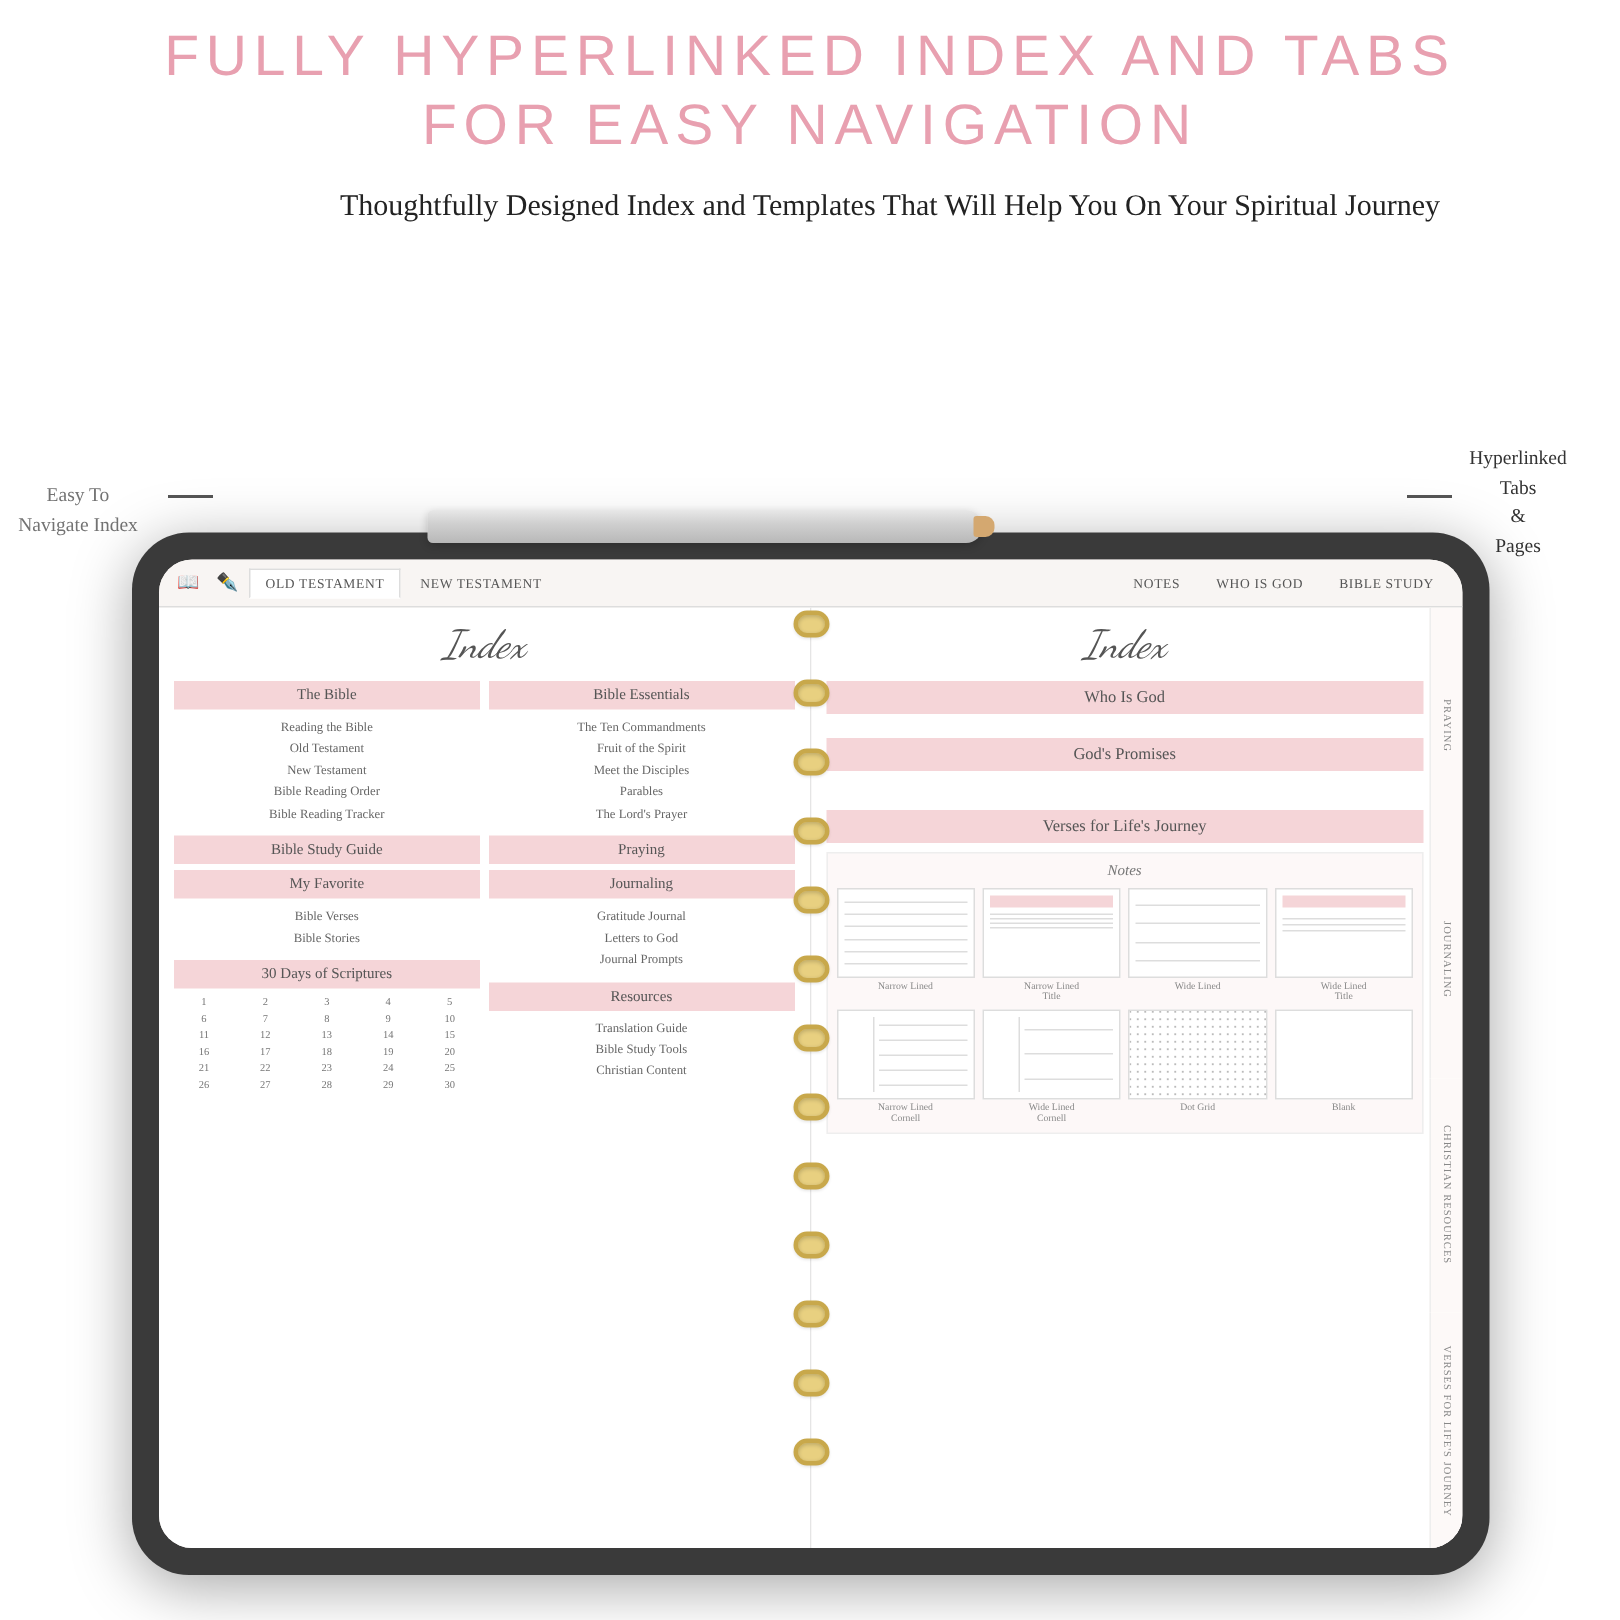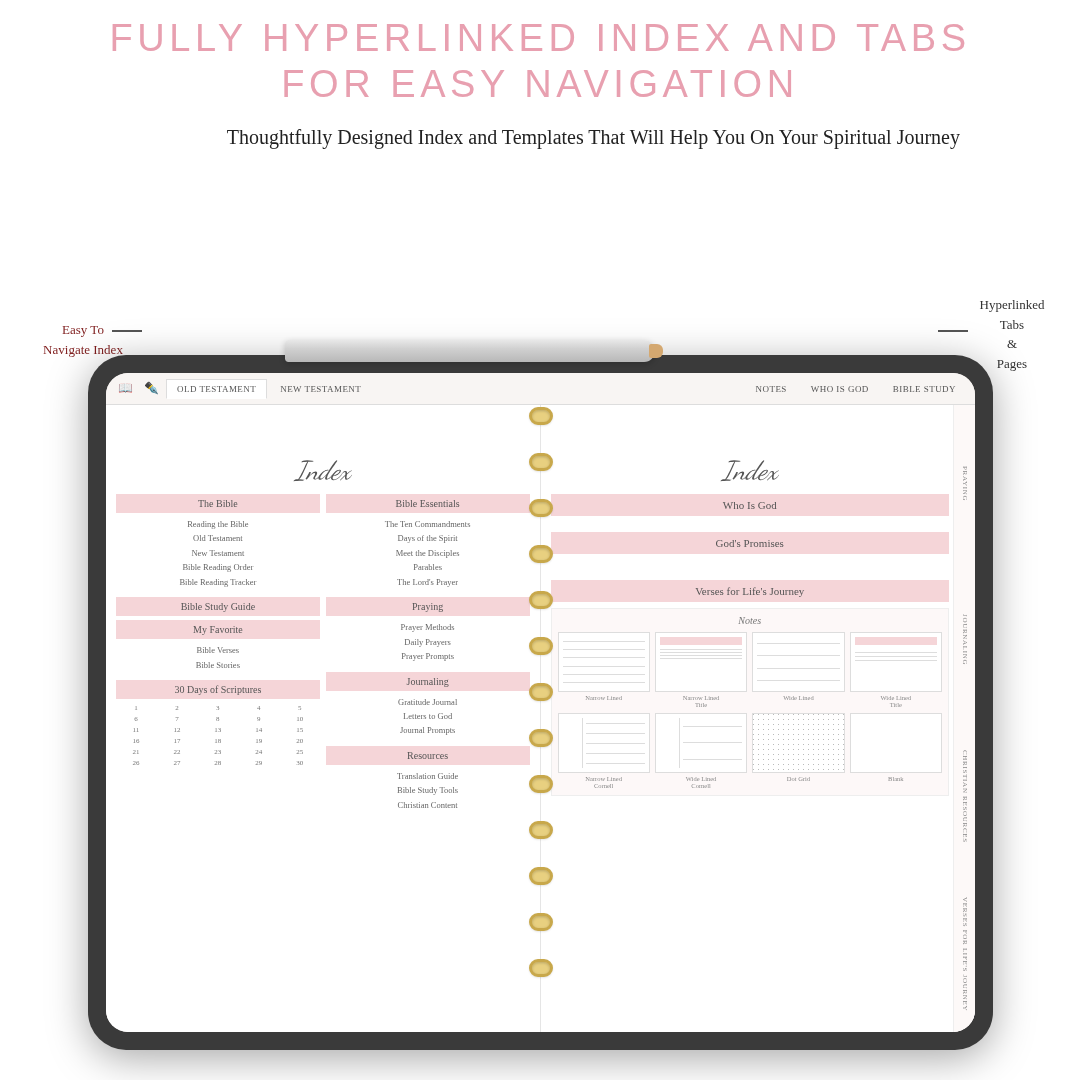--- a/index.html
+++ b/index.html
@@ -24,24 +24,24 @@
       font-weight: 400;
       font-family: 'Arial Narrow', Arial, sans-serif;
       letter-spacing: 0.12em;
       line-height: 1.2;
       text-transform: uppercase;
     }
 
     
     .side-label-left {
       position: absolute;
-      left: 43px;
+      left: 12px;
       top: 320px;
       font-size: 13px;
-      color: #7f1d1d;
+      color: #737373;
       text-align: center;
       width: 80px;
       line-height: 1.5;
     }
     .side-label-right {
       position: absolute;
       right: 28px;
       top: 295px;
       font-size: 13px;
       color: #333;
@@ -200,21 +200,20 @@
 
     
     .index-title {
       text-align: center;
       font-family: 'Dancing Script', cursive, Georgia, serif;
       font-size: 26px;
       color: #555;
       margin-bottom: 8px;
       font-style: italic;
       font-weight: 300;
-      margin-top: 40px;
     }
 
     
     .section-header {
       background: #f5d5d8;
       text-align: center;
       padding: 4px 6px;
       font-size: 10px;
       color: #555;
       margin-bottom: 4px;
@@ -409,32 +408,27 @@
                 <div class="cal-cell">29</div>
                 <div class="cal-cell">30</div>
             </div>
           </div>
 
           <div class="col-right">
 
             <div class="section-header">Bible Essentials</div>
             <div class="section-items">
               <div class="section-item">The Ten Commandments</div>
-              <div class="section-item">Days of the Spirit</div>
+              <div class="section-item">Fruit of the Spirit</div>
               <div class="section-item">Meet the Disciples</div>
               <div class="section-item">Parables</div>
               <div class="section-item">The Lord's Prayer</div>
             </div>
 
             <div class="section-header">Praying</div>
-            <div class="section-items">
-              <div class="section-item">Prayer Methods</div>
-              <div class="section-item">Daily Prayers</div>
-              <div class="section-item">Prayer Prompts</div>
-            </div>
 
             <div class="section-header">Journaling</div>
             <div class="section-items">
               <div class="section-item">Gratitude Journal</div>
               <div class="section-item">Letters to God</div>
               <div class="section-item">Journal Prompts</div>
             </div>
 
             <div class="section-header">Resources</div>
             <div class="section-items">

